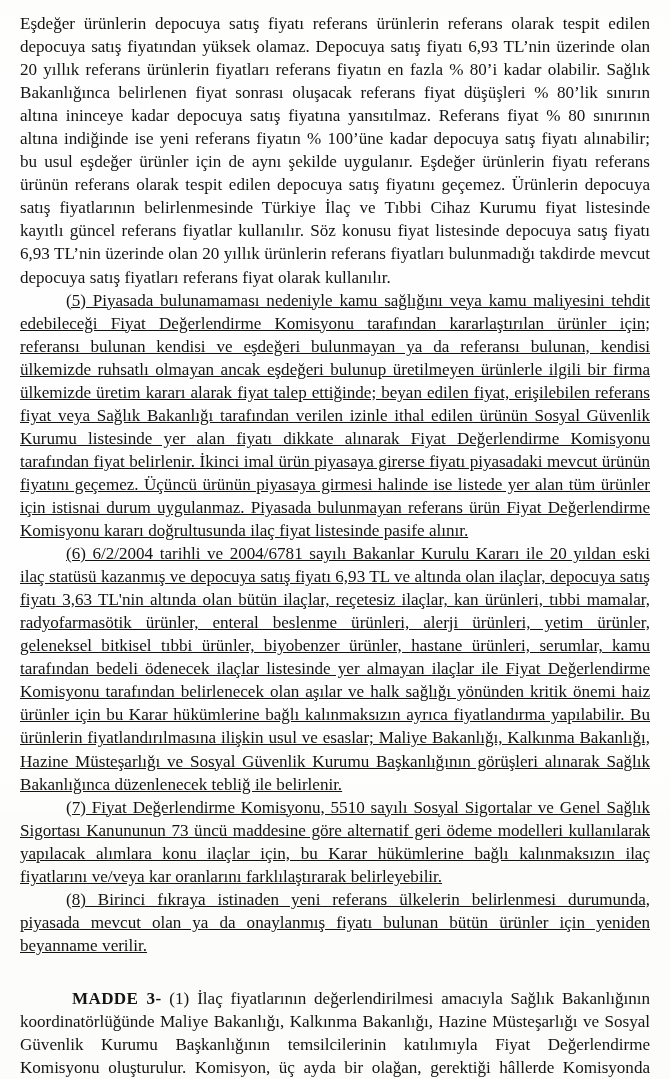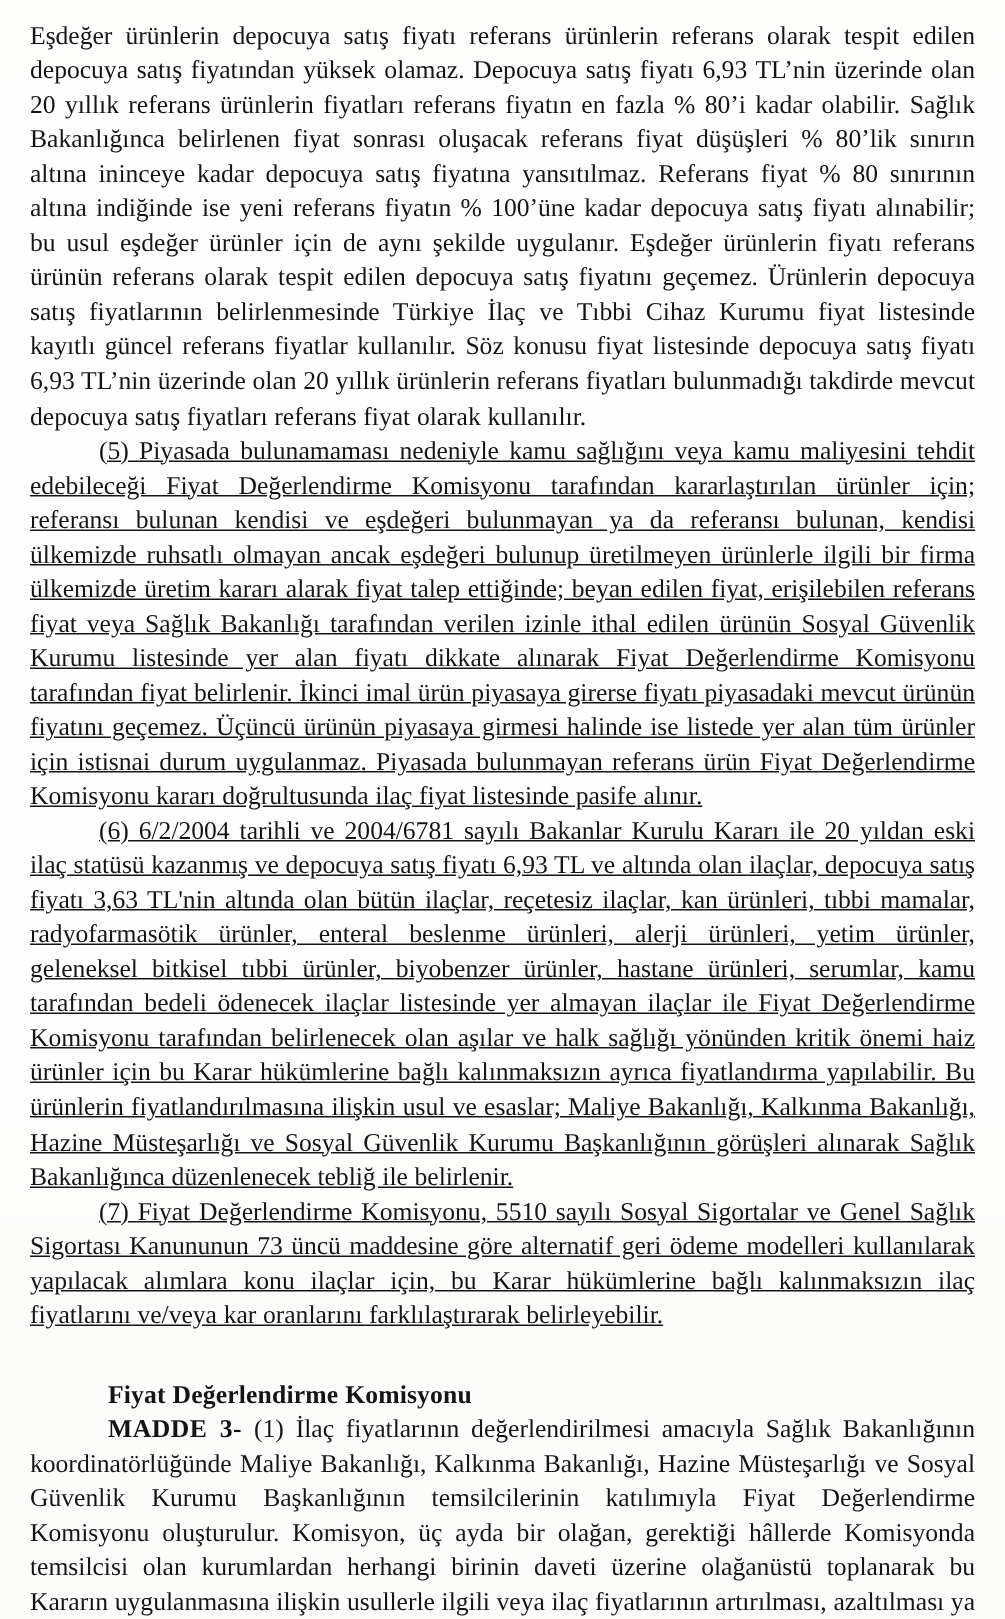--- a/index.html
+++ b/index.html
@@ -88,23 +88,23 @@
   <div class="body-text">
 
     <p class="para">Eşdeğer ürünlerin depocuya satış fiyatı referans ürünlerin referans olarak tespit edilen depocuya satış fiyatından yüksek olamaz. Depocuya satış fiyatı 6,93 TL’nin üzerinde olan 20 yıllık referans ürünlerin fiyatları referans fiyatın en fazla % 80’i kadar olabilir. Sağlık Bakanlığınca belirlenen fiyat sonrası oluşacak referans fiyat düşüşleri % 80’lik sınırın altına ininceye kadar depocuya satış fiyatına yansıtılmaz. Referans fiyat % 80 sınırının altına indiğinde ise yeni referans fiyatın % 100’üne kadar depocuya satış fiyatı alınabilir; bu usul eşdeğer ürünler için de aynı şekilde uygulanır. Eşdeğer ürünlerin fiyatı referans ürünün referans olarak tespit edilen depocuya satış fiyatını geçemez. Ürünlerin depocuya satış fiyatlarının belirlenmesinde Türkiye İlaç ve Tıbbi Cihaz Kurumu fiyat listesinde kayıtlı güncel referans fiyatlar kullanılır. Söz konusu fiyat listesinde depocuya satış fiyatı 6,93 TL’nin üzerinde olan 20 yıllık ürünlerin referans fiyatları bulunmadığı takdirde mevcut depocuya satış fiyatları referans fiyat olarak kullanılır.</p>
 
     <p class="para indented">(5) Piyasada bulunamaması nedeniyle kamu sağlığını veya kamu maliyesini tehdit edebileceği Fiyat Değerlendirme Komisyonu tarafından kararlaştırılan ürünler için; referansı bulunan kendisi ve eşdeğeri bulunmayan ya da referansı bulunan, kendisi ülkemizde ruhsatlı olmayan ancak eşdeğeri bulunup üretilmeyen ürünlerle ilgili bir firma ülkemizde üretim kararı alarak fiyat talep ettiğinde; beyan edilen fiyat, erişilebilen referans fiyat veya Sağlık Bakanlığı tarafından verilen izinle ithal edilen ürünün Sosyal Güvenlik Kurumu listesinde yer alan fiyatı dikkate alınarak Fiyat Değerlendirme Komisyonu tarafından fiyat belirlenir. İkinci imal ürün piyasaya girerse fiyatı piyasadaki mevcut ürünün fiyatını geçemez. Üçüncü ürünün piyasaya girmesi halinde ise listede yer alan tüm ürünler için istisnai durum uygulanmaz. Piyasada bulunmayan referans ürün Fiyat Değerlendirme Komisyonu kararı doğrultusunda ilaç fiyat listesinde pasife alınır.</p>
 
     <p class="para indented">(6) 6/2/2004 tarihli ve 2004/6781 sayılı Bakanlar Kurulu Kararı ile 20 yıldan eski ilaç statüsü kazanmış ve depocuya satış fiyatı 6,93 TL ve altında olan ilaçlar, depocuya satış fiyatı 3,63 TL'nin altında olan bütün ilaçlar, reçetesiz ilaçlar, kan ürünleri, tıbbi mamalar, radyofarmasötik ürünler, enteral beslenme ürünleri, alerji ürünleri, yetim ürünler, geleneksel bitkisel tıbbi ürünler, biyobenzer ürünler,  hastane ürünleri, serumlar, kamu tarafından bedeli ödenecek ilaçlar listesinde yer almayan ilaçlar ile Fiyat Değerlendirme Komisyonu tarafından belirlenecek olan aşılar ve halk sağlığı yönünden kritik önemi haiz ürünler için bu Karar hükümlerine bağlı kalınmaksızın ayrıca fiyatlandırma yapılabilir. Bu ürünlerin fiyatlandırılmasına ilişkin usul ve esaslar; Maliye Bakanlığı, Kalkınma Bakanlığı, Hazine Müsteşarlığı ve Sosyal Güvenlik Kurumu Başkanlığının görüşleri alınarak Sağlık Bakanlığınca düzenlenecek tebliğ ile belirlenir.</p>
 
     <p class="para indented">(7) Fiyat Değerlendirme Komisyonu, 5510 sayılı Sosyal Sigortalar ve Genel Sağlık Sigortası Kanununun 73 üncü maddesine göre alternatif geri ödeme modelleri kullanılarak yapılacak alımlara konu ilaçlar için, bu Karar hükümlerine bağlı kalınmaksızın ilaç fiyatlarını ve/veya kar oranlarını farklılaştırarak belirleyebilir.</p>
 
+    <p class="para indented">(8) Birinci fıkraya istinaden yeni referans ülkelerin belirlenmesi durumunda, piyasada mevcut olan ya da onaylanmış fiyatı bulunan bütün ürünler için yeniden beyanname verilir.</p>
 
     <div class="heading-block">
-      <p class="heading">Fiyat Değerlendirme Komisyonu</p>
 
       <p class="madde-para body-text">
         <span class="madde-label">MADDE 3-</span> <span class="fikra-no">(1)</span><span class="gap-after-madde-no"></span><span>İlaç fiyatlarının değerlendirilmesi amacıyla Sağlık Bakanlığının koordinatörlüğünde Maliye Bakanlığı, Kalkınma Bakanlığı, Hazine Müsteşarlığı ve Sosyal Güvenlik Kurumu Başkanlığının temsilcilerinin katılımıyla Fiyat Değerlendirme Komisyonu oluşturulur. Komisyon, üç ayda bir olağan, gerektiği hâllerde Komisyonda temsilcisi olan kurumlardan herhangi birinin daveti üzerine olağanüstü toplanarak bu Kararın uygulanmasına ilişkin usullerle ilgili veya ilaç fiyatlarının artırılması, azaltılması ya da aynı kalması yönünde kararlar alır.</span>
       </p>
     </div>
 
   </div>
 </div>
 
 </body></html>

